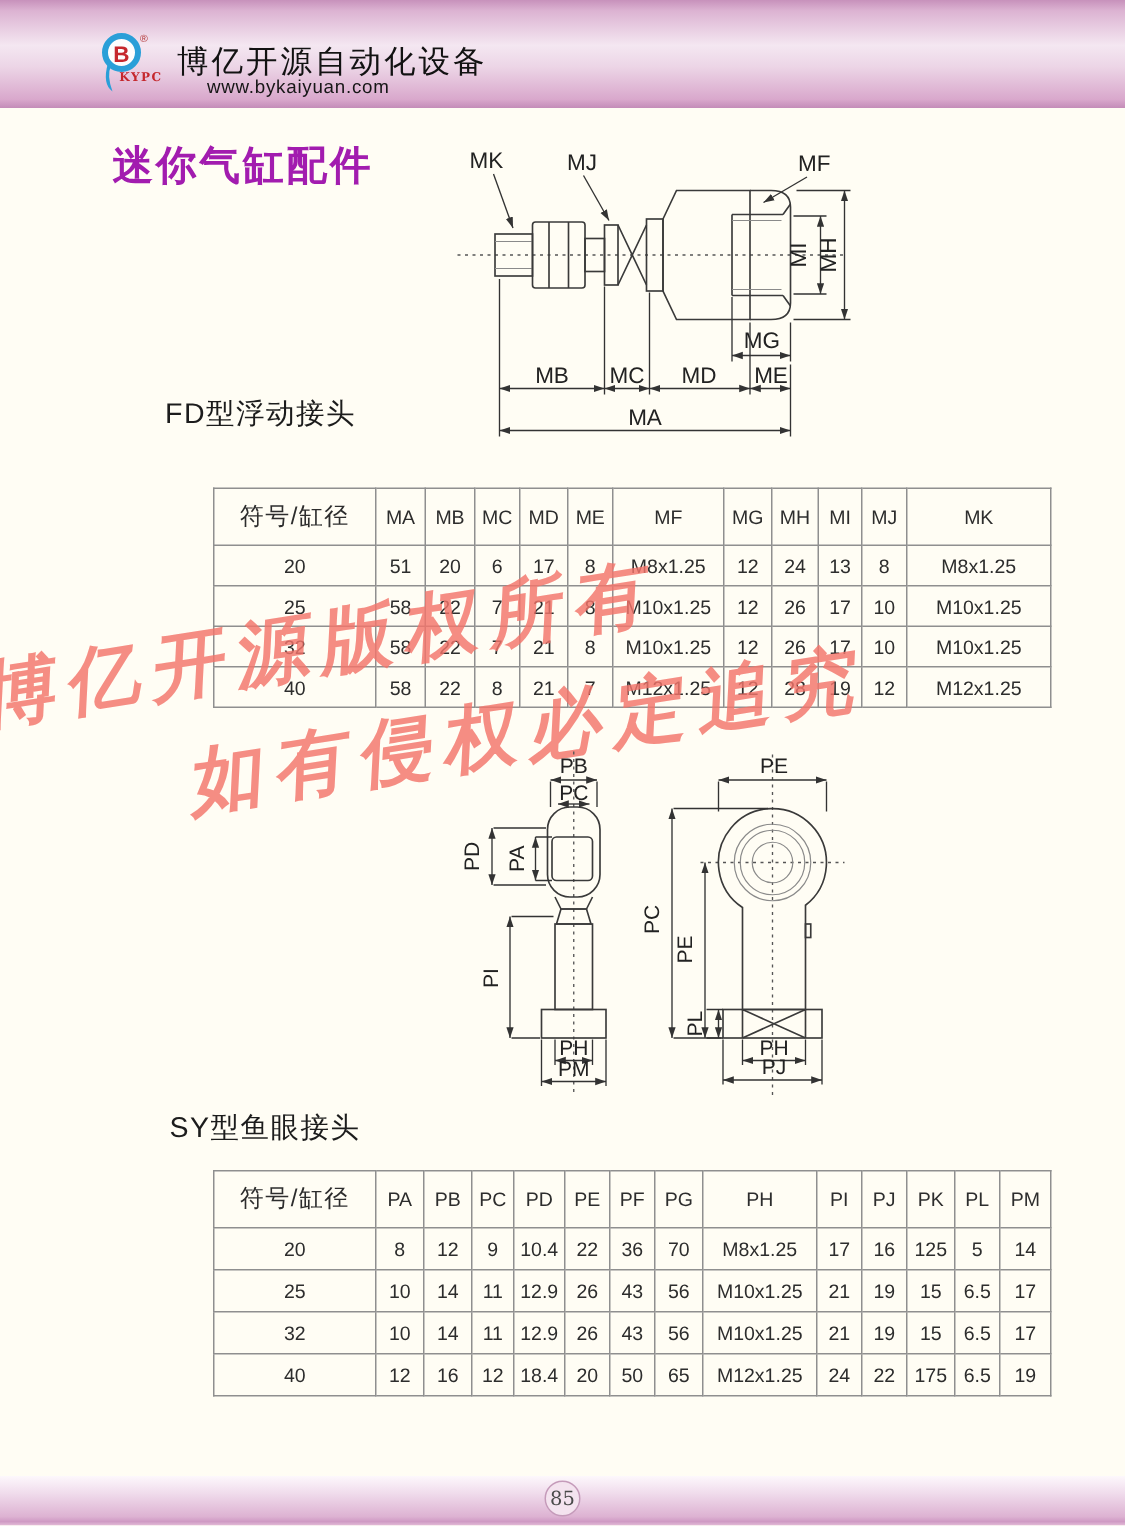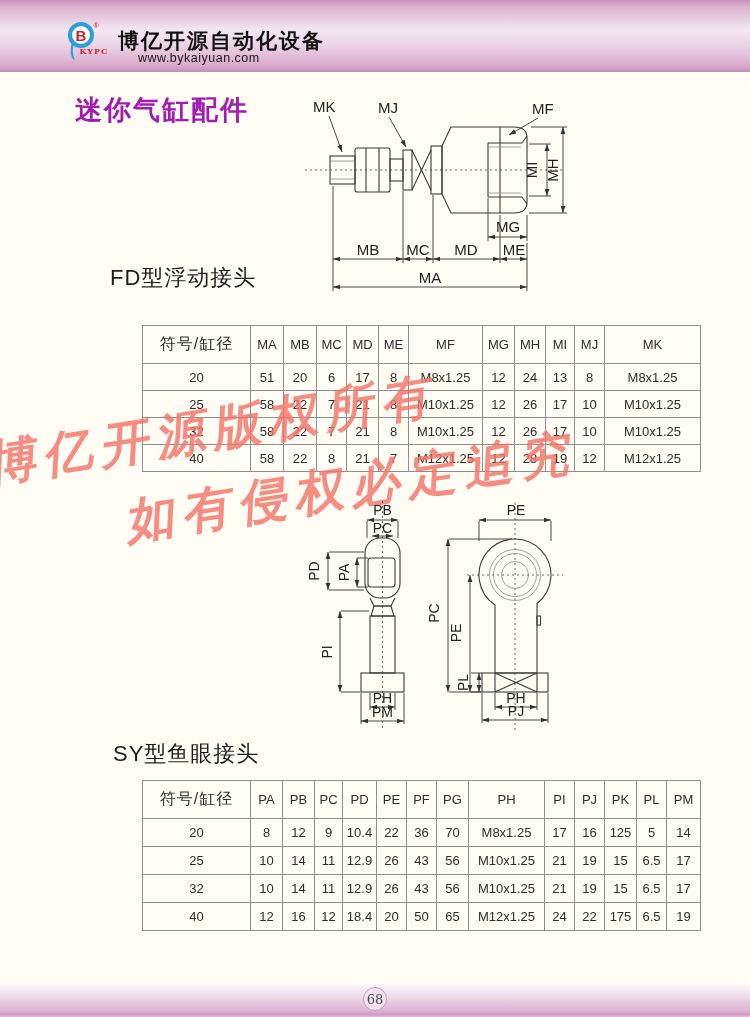--- a/index.html
+++ b/index.html
@@ -3,27 +3,27 @@
 <meta charset="utf-8">
 <style>
   html,body{margin:0;padding:0;}
   body{font-family:"Liberation Sans","DejaVu Sans",sans-serif;}
   .page{position:relative;width:750px;height:1017px;background:#fffdf4;overflow:hidden;}
 
   
   .header{position:absolute;left:0;top:0;width:750px;height:72px;
     background:linear-gradient(to bottom,#c791bb 0%,#dcb3d2 10%,#f4e7f1 42%,#ecd5e6 62%,#d9a8cc 92%,#c48cb8 100%);}
   .logo{position:absolute;left:62px;top:20px;width:48px;height:44px;}
-  .company{position:absolute;left:118px;top:27px;font-size:21px;font-weight:700;color:#121212;letter-spacing:2px;}
+  .company{position:absolute;left:118px;top:27px;font-size:21px;font-weight:400;color:#121212;letter-spacing:2px;}
   .website{position:absolute;left:138px;top:51px;font-size:12.5px;color:#161616;letter-spacing:.5px;}
   .right-title{position:absolute;left:456px;top:34px;font-size:21px;font-weight:700;color:#111;letter-spacing:2px;}
 
   
   .main-title{position:absolute;left:75px;top:92px;font-size:27px;font-weight:700;color:#a21caf;letter-spacing:2px;}
-  .sub-label{position:absolute;font-size:22px;color:#1c1c1c;letter-spacing:1px;}
+  .sub-label{position:absolute;font-size:19px;color:#1c1c1c;letter-spacing:1px;}
   .fd-label{left:110px;top:263px;}
   .sy-label{left:113px;top:739px;}
 
   
   table.spec{position:absolute;border-collapse:collapse;table-layout:fixed;background:transparent;margin-left:44px;}
   table.spec td,table.spec th{border:1px solid #8f8f8f;font-weight:400;text-align:center;
     font-size:13px;color:#2d2d2d;padding:0;overflow:hidden;white-space:nowrap;}
   table.spec thead tr{height:38px;}
   table.spec tbody tr{height:27px;}
   #table2 tbody tr{height:28px;}
@@ -394,16 +394,16 @@
           <td>24</td>
           <td>22</td>
           <td>175</td>
           <td>6.5</td>
           <td>19</td>
         </tr>
       </tbody>
   </table>
 
   <div class="footer">
-    <div class="pagenum">68</div>
+    <div class="pagenum">85</div>
   </div>
 
 </div>
 
 </body></html>

